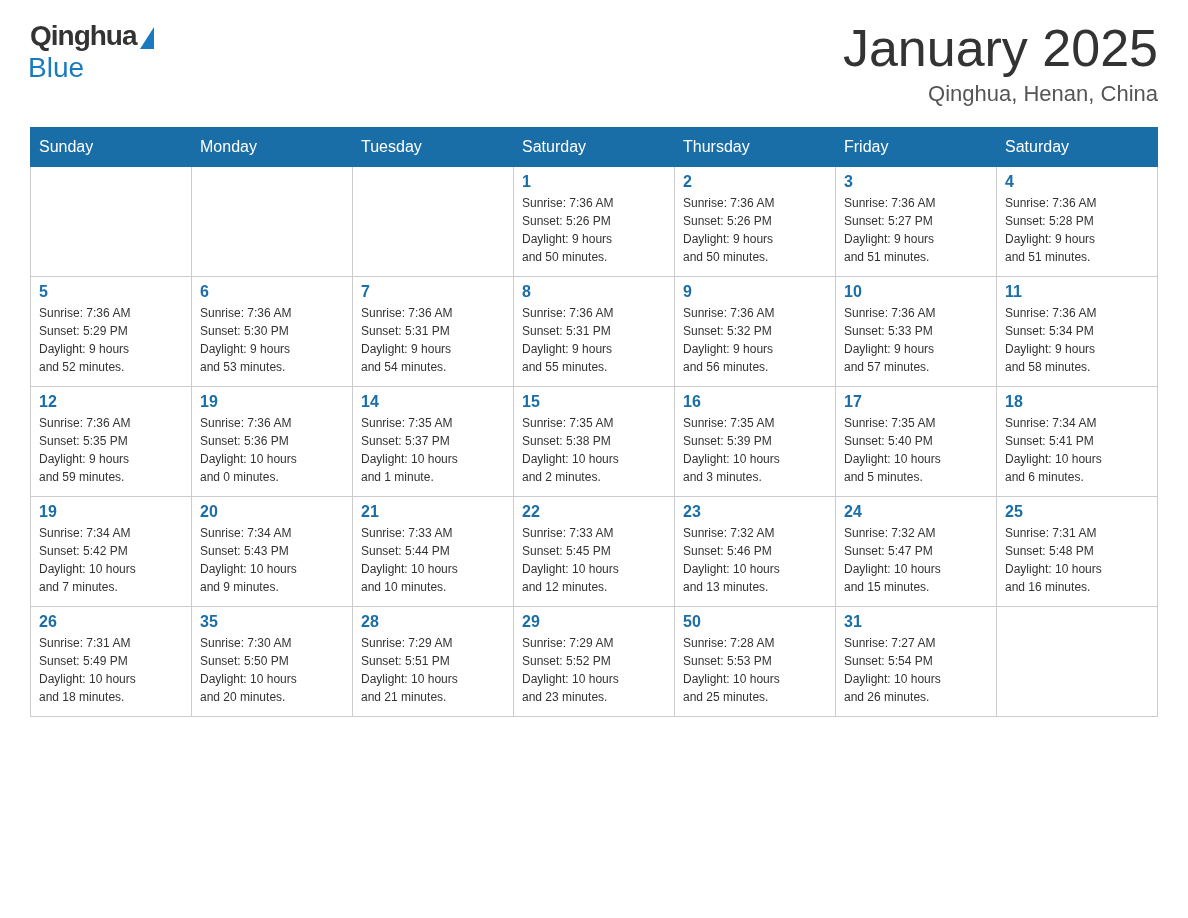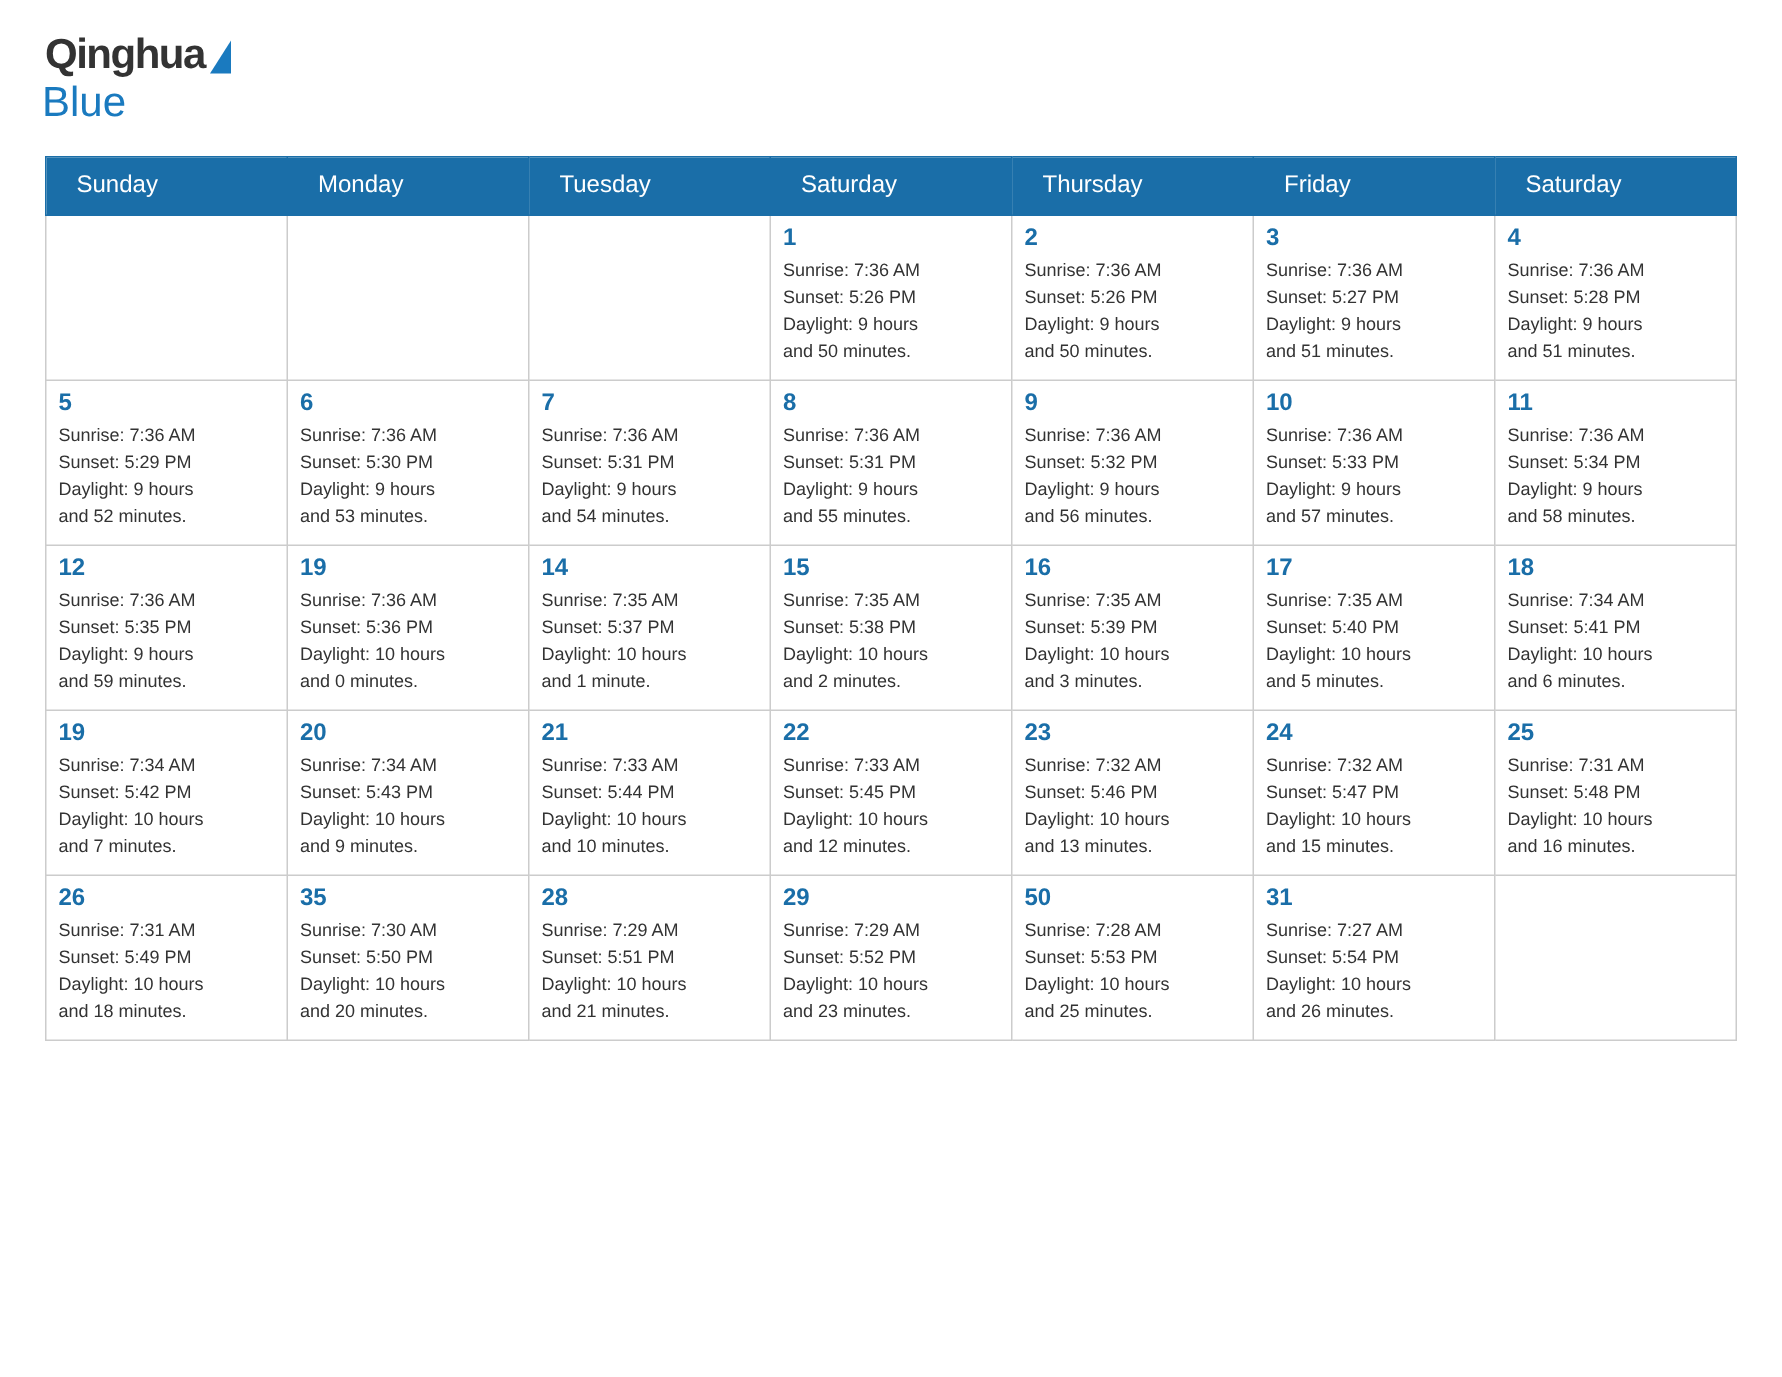--- a/index.html
+++ b/index.html
@@ -61,21 +61,21 @@
       margin-top: 4px;
     }
     .calendar {
       width: 100%;
       border-collapse: collapse;
       table-layout: fixed;
     }
     .calendar thead th {
       background-color: #1a6ea8;
       color: #fff;
-      padding: 10px 20px;
+      padding: 10px 8px;
       font-size: 16px;
       font-weight: normal;
       text-align: left;
       border: 1px solid #1a6ea8;
     }
     .calendar tbody td {
       border: 1px solid #ccc;
       vertical-align: top;
       padding: 6px 8px;
       height: 110px;
@@ -102,20 +102,24 @@
 </head>
 <body>
 
 <div class="header">
   <div class="logo">
     <div class="logo-top">
       <span class="logo-general">Qinghua</span>
       <div class="logo-triangle"></div>
     </div>
     <span class="logo-blue">Blue</span>
+  </div>
+  <div class="title-section">
+    <div class="month-title">January 2025</div>
+    <div class="subtitle">Qinghua, Henan, China</div>
   </div>
 </div>
 
 <table class="calendar">
   <thead>
     <tr>
     <th>Sunday</th>
         <th>Monday</th>
         <th>Tuesday</th>
         <th>Saturday</th>

